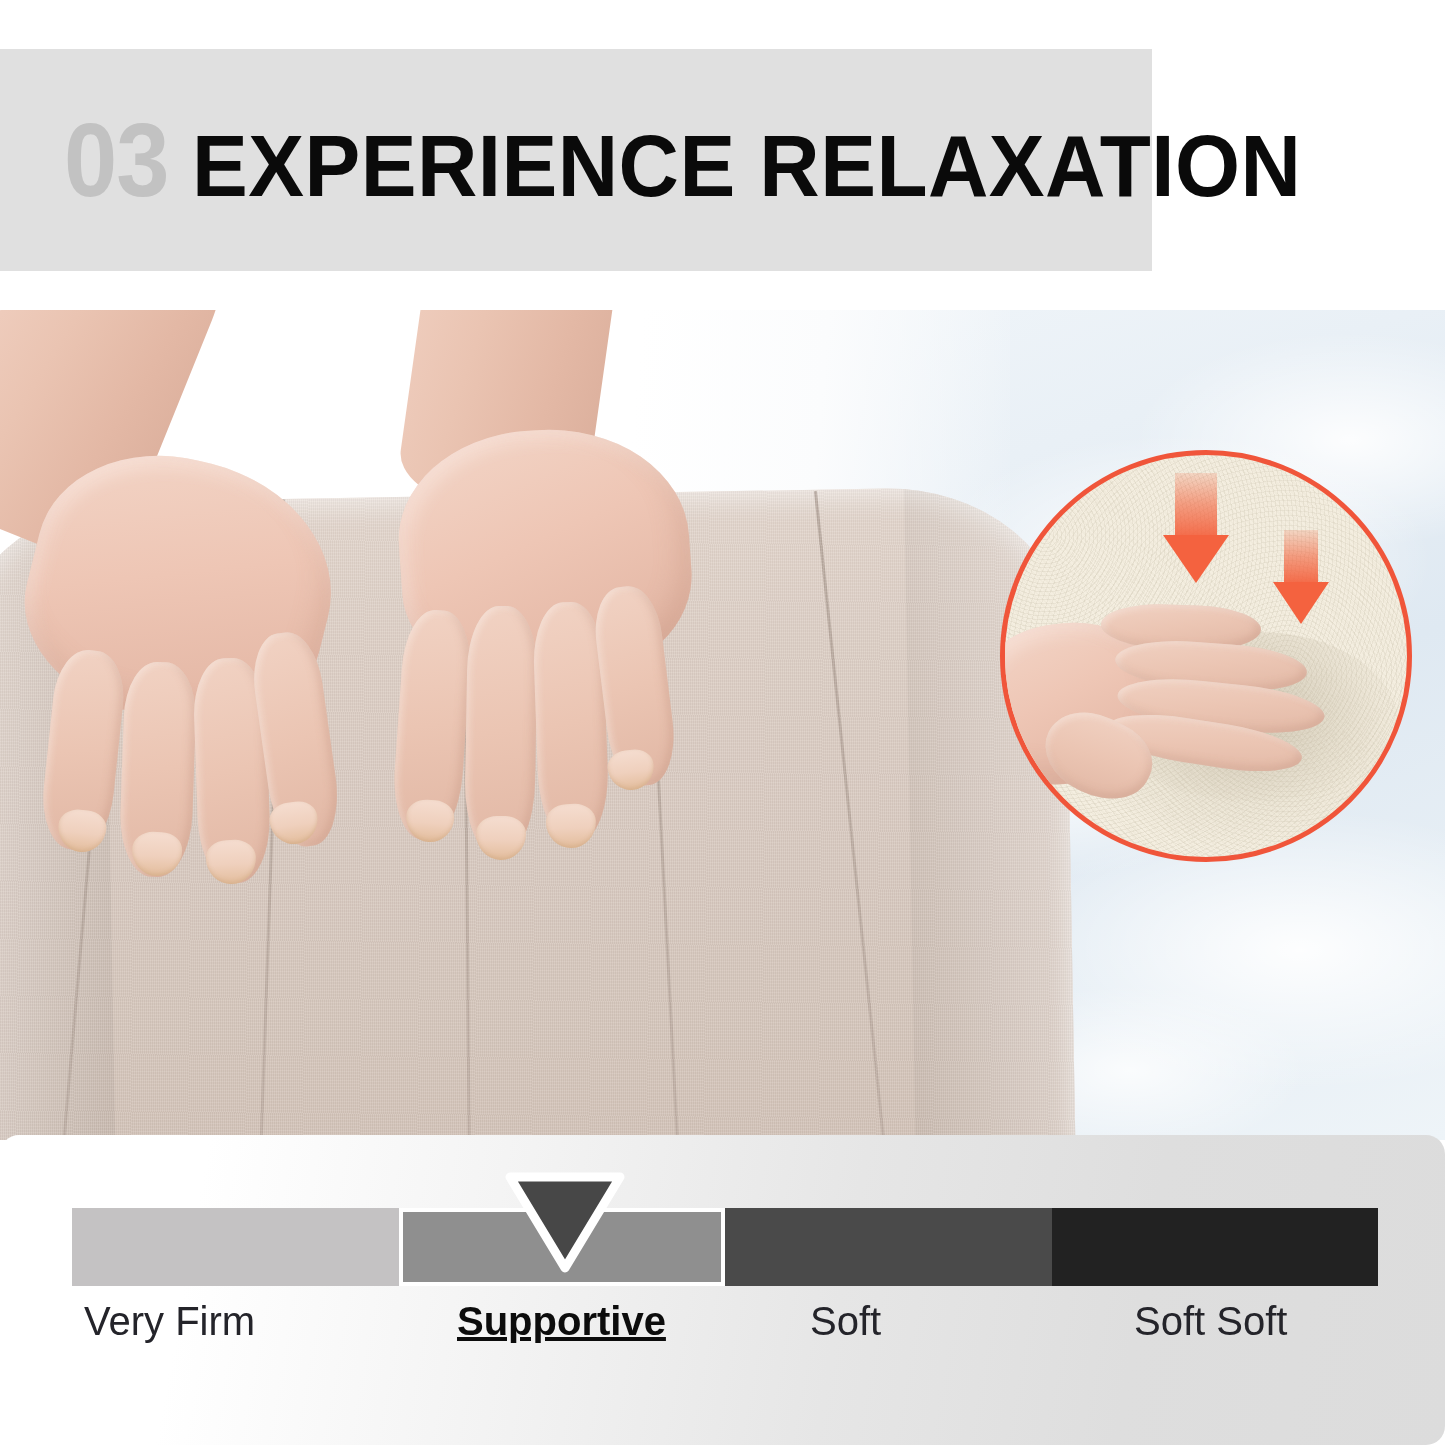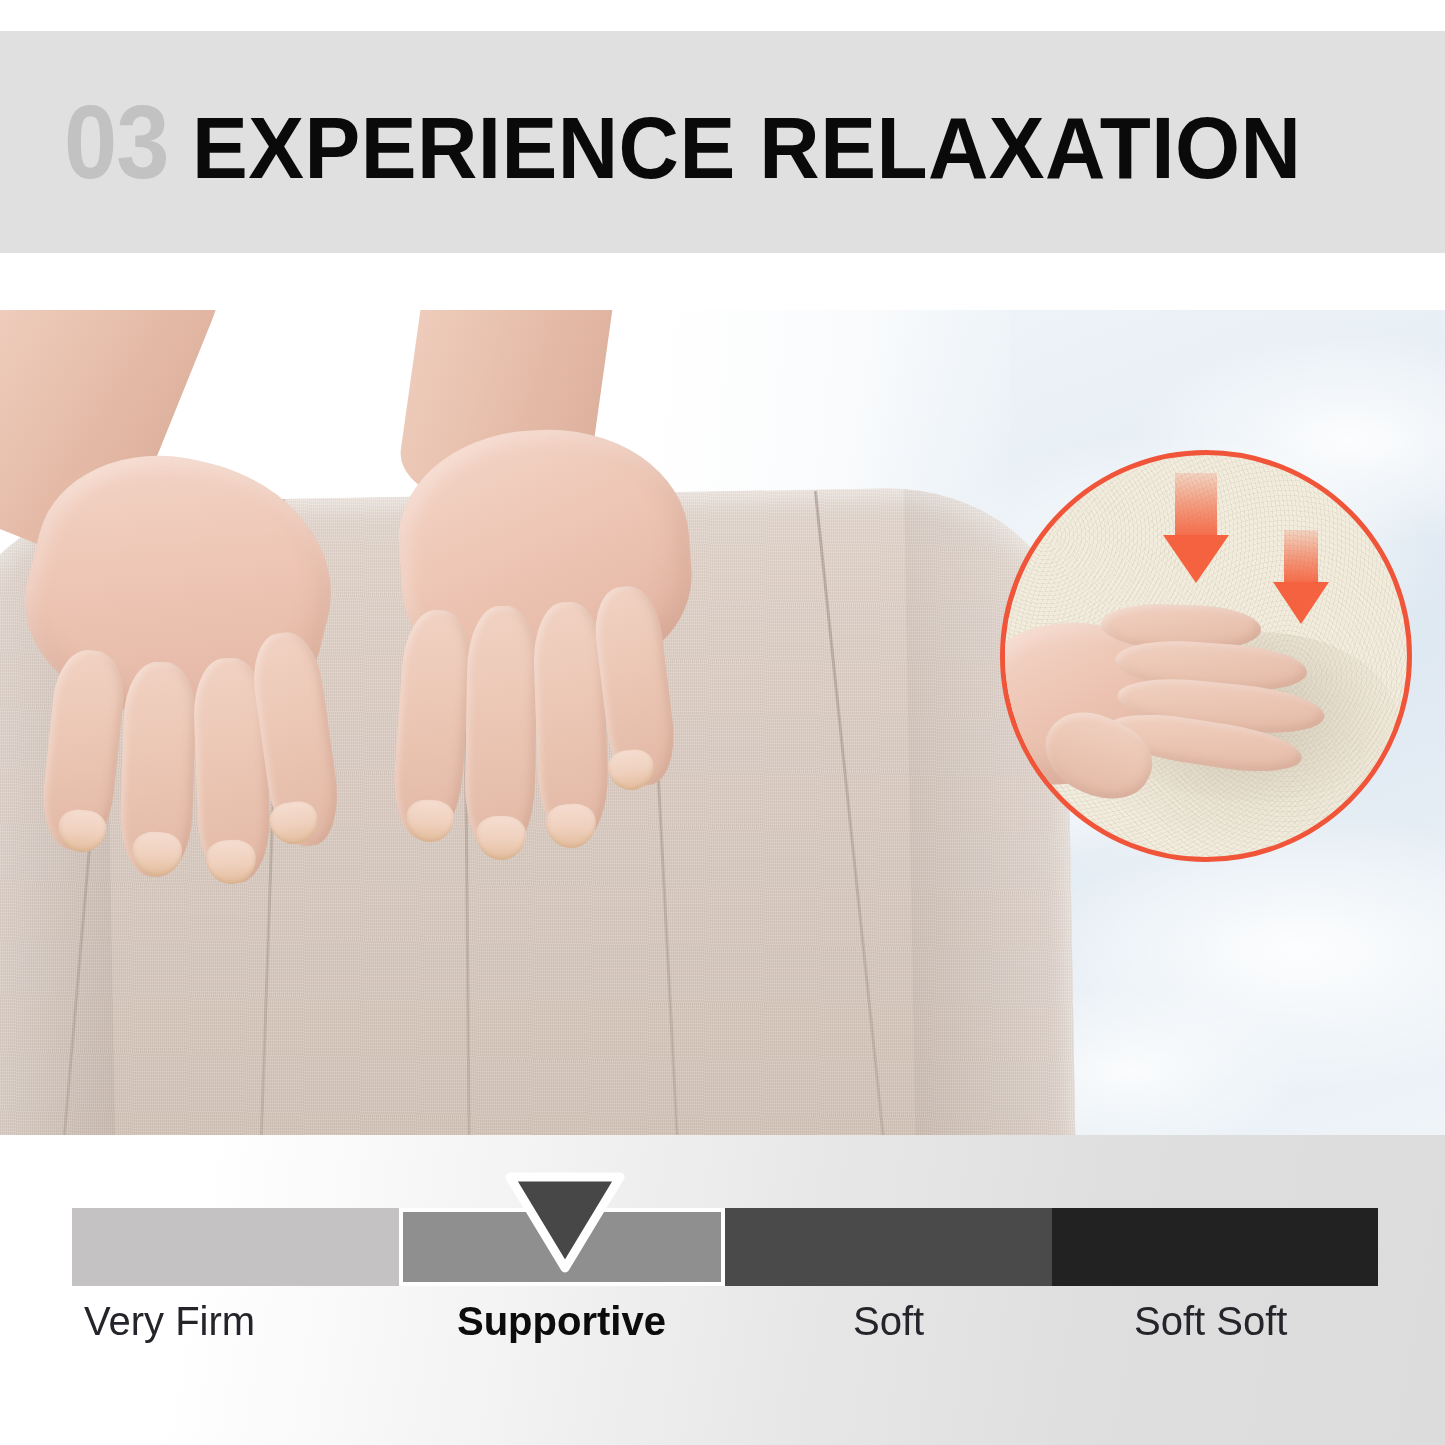--- a/index.html
+++ b/index.html
@@ -7,21 +7,21 @@
     width:1445px;height:1445px;
     background:#ffffff;
     font-family:"Liberation Sans",sans-serif;
     overflow:hidden;
     position:relative;
   }
   .page{position:relative;width:1445px;height:1445px;overflow:hidden;background:#fff;}
 
   
   .header-band{
-    position:absolute;left:0;top:31px;width:1445px;height:222px;
+    position:absolute;left:0;top:49px;width:1152px;height:222px;
     background:#e0e0e0;
   }
   .header-inner{
     position:absolute;left:64px;top:50%;transform:translateY(-50%);
     display:flex;align-items:baseline;white-space:nowrap;
   }
   .step-number{
     font-family:"Liberation Sans Narrow","Liberation Sans",sans-serif;
     font-weight:700;font-size:104px;line-height:1;
     color:#c2c2c2;letter-spacing:-1px;
@@ -157,20 +157,21 @@
     margin-left:28px;
     font-family:"Liberation Sans",sans-serif;
     font-weight:300;font-size:41px;line-height:1.20;
     color:#1c1c1c;white-space:pre-line;letter-spacing:.1px;
   }
 
   
   .bottom-panel{
     position:absolute;left:0;top:1135px;width:1445px;height:310px;
     background:linear-gradient(100deg,#ffffff 0%,#ffffff 14%,#f4f4f4 34%,#e6e6e6 58%,#dedede 78%,#dcdcdc 100%);
+    border-radius:19px;
   }
   .firmness-bar{
     position:absolute;left:72px;top:73px;width:1306px;height:78px;display:flex;
   }
   .seg{height:78px;box-sizing:border-box;}
   .seg.selected{
     border:4px solid #ffffff;
     box-shadow:0 0 0 0 rgba(0,0,0,0);
   }
   .marker{
@@ -179,21 +180,21 @@
   }
   .scale-labels{
     position:absolute;left:72px;top:166px;width:1306px;height:60px;
   }
   .scale-label{
     position:absolute;top:0;
     font-family:"Liberation Sans",sans-serif;
     font-weight:300;font-size:40px;line-height:1;color:#24242a;
     white-space:nowrap;
   }
-  .scale-label.is-selected{font-weight:700;color:#0c0c0c;}
+  .scale-label.is-selected{font-weight:700;color:#0c0c0c;text-decoration:underline;}
 </style>
 </head>
 <body>
 
 <div class="page">
 
   <div class="header-band" style="background: rgb(224, 224, 224);">
     <div class="header-inner">
       <span class="step-number" style="color: rgb(194, 194, 194);">03</span>
       <span class="header-title" style="color: rgb(10, 10, 10);">EXPERIENCE RELAXATION</span>
@@ -277,18 +278,18 @@
 
     <div class="marker">
       <svg width="120" height="101" viewBox="0 0 120 101" xmlns="http://www.w3.org/2000/svg">
         <polygon id="marker-tri" points="5,5 115,5 60,96" fill="#474747" stroke="#FFFFFF" stroke-width="9" stroke-linejoin="round"></polygon>
       </svg>
     </div>
 
     <div class="scale-labels" id="scale-labels">
         <div class="scale-label" style="left: 12px;">Very Firm</div>
         <div class="scale-label is-selected" style="left: 385px;">Supportive</div>
-        <div class="scale-label" style="left: 781px; text-align: center;">Soft</div>
+        <div class="scale-label" style="left: 738px; text-align: center;">Soft</div>
         <div class="scale-label" style="left: 1062px;">Soft Soft</div>
       </div>
   </div>
 
 </div>
 
 </body></html>

